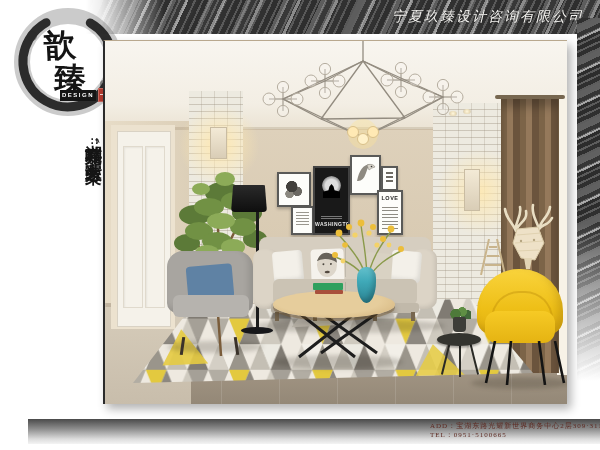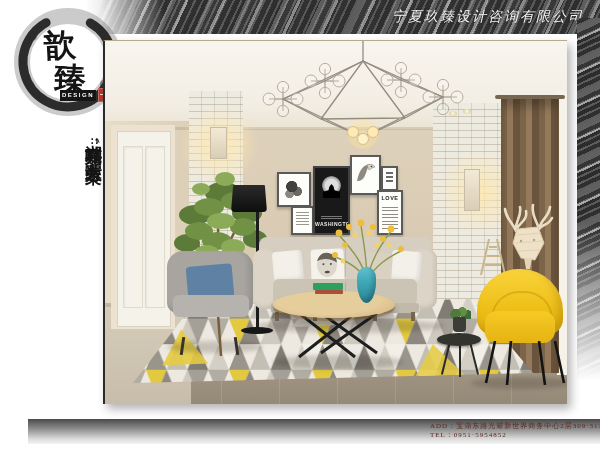--- a/index.html
+++ b/index.html
@@ -466,15 +466,15 @@
       <circle cx="98" cy="91" r="5.5" fill="#ffe9b4" stroke="#d9c08a" stroke-width="1"></circle>
       <circle cx="118" cy="91" r="5.5" fill="#ffe9b4" stroke="#d9c08a" stroke-width="1"></circle>
       <circle cx="108" cy="98" r="5.5" fill="#fff1c9" stroke="#d9c08a" stroke-width="1"></circle>
     </g>
   </svg>
 </div>
 
 <div class="abs bottom-band">
   <div class="footer-lines">
     <div><span>ADD：</span><span>宝湖东路光耀新世界商务中心2层309·311室</span></div>
-    <div><span>TEL：</span><span>0951·5954852</span></div>
+    <div><span>TEL：</span><span>0951·5100665</span></div>
   </div>
 </div>
 
 </body></html>

